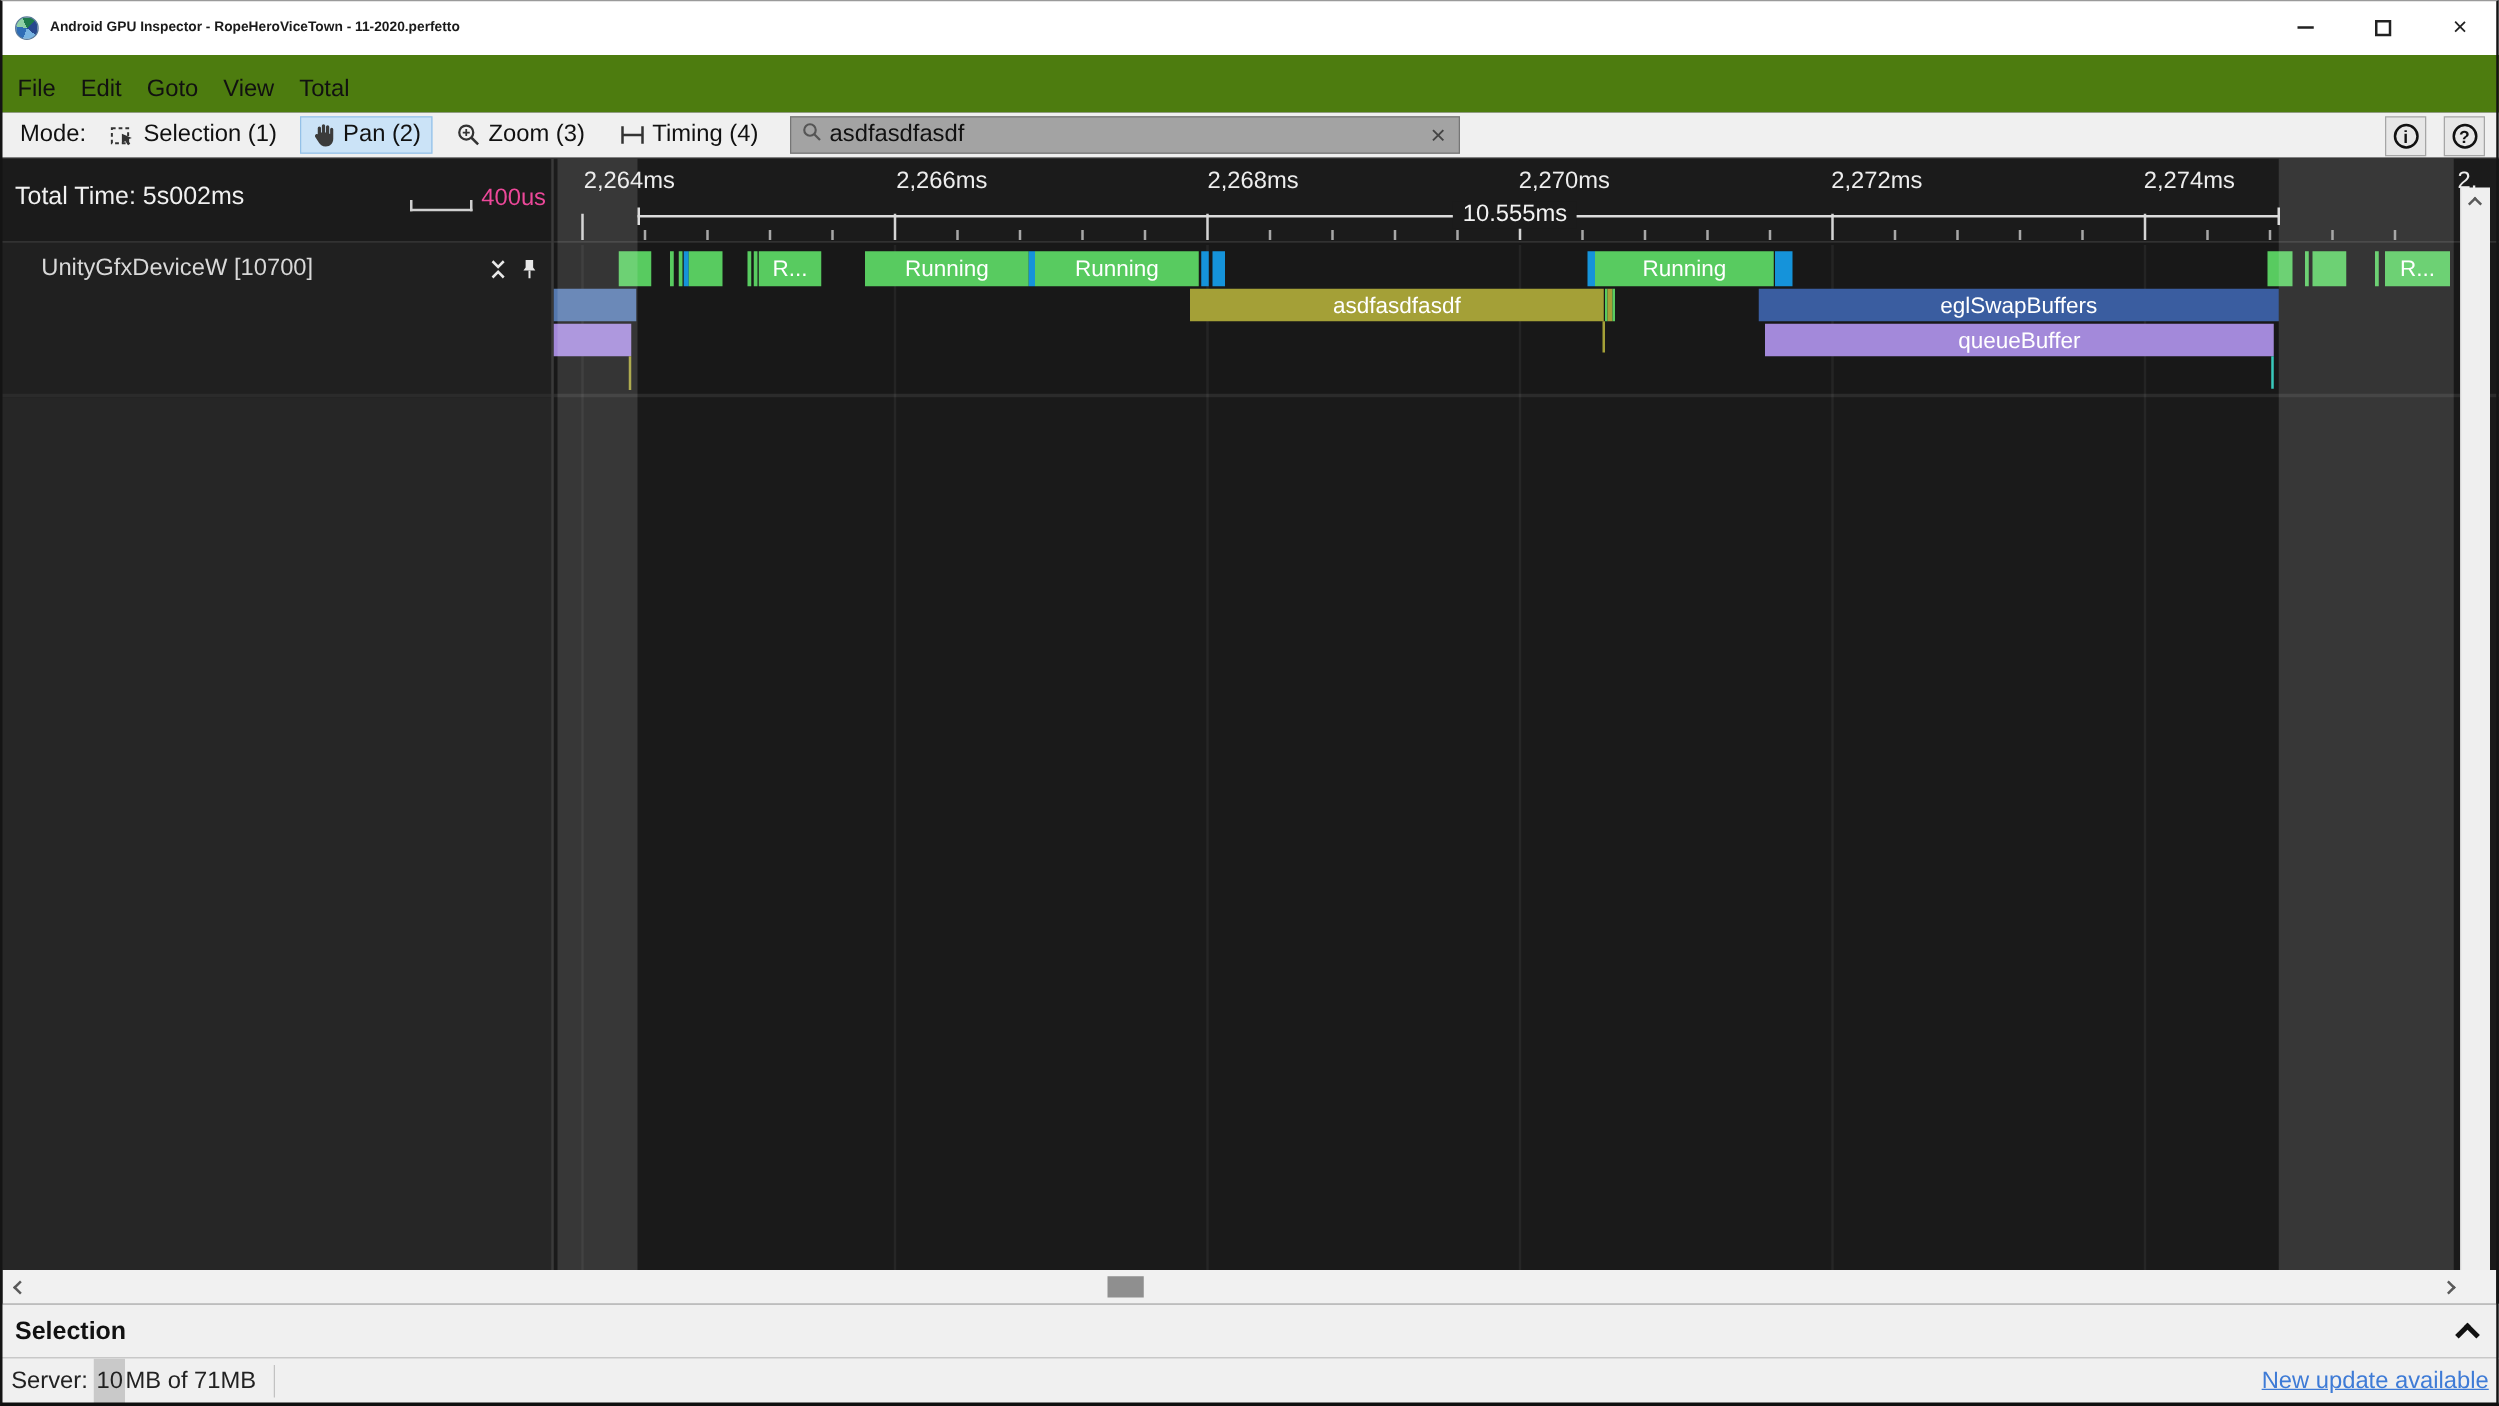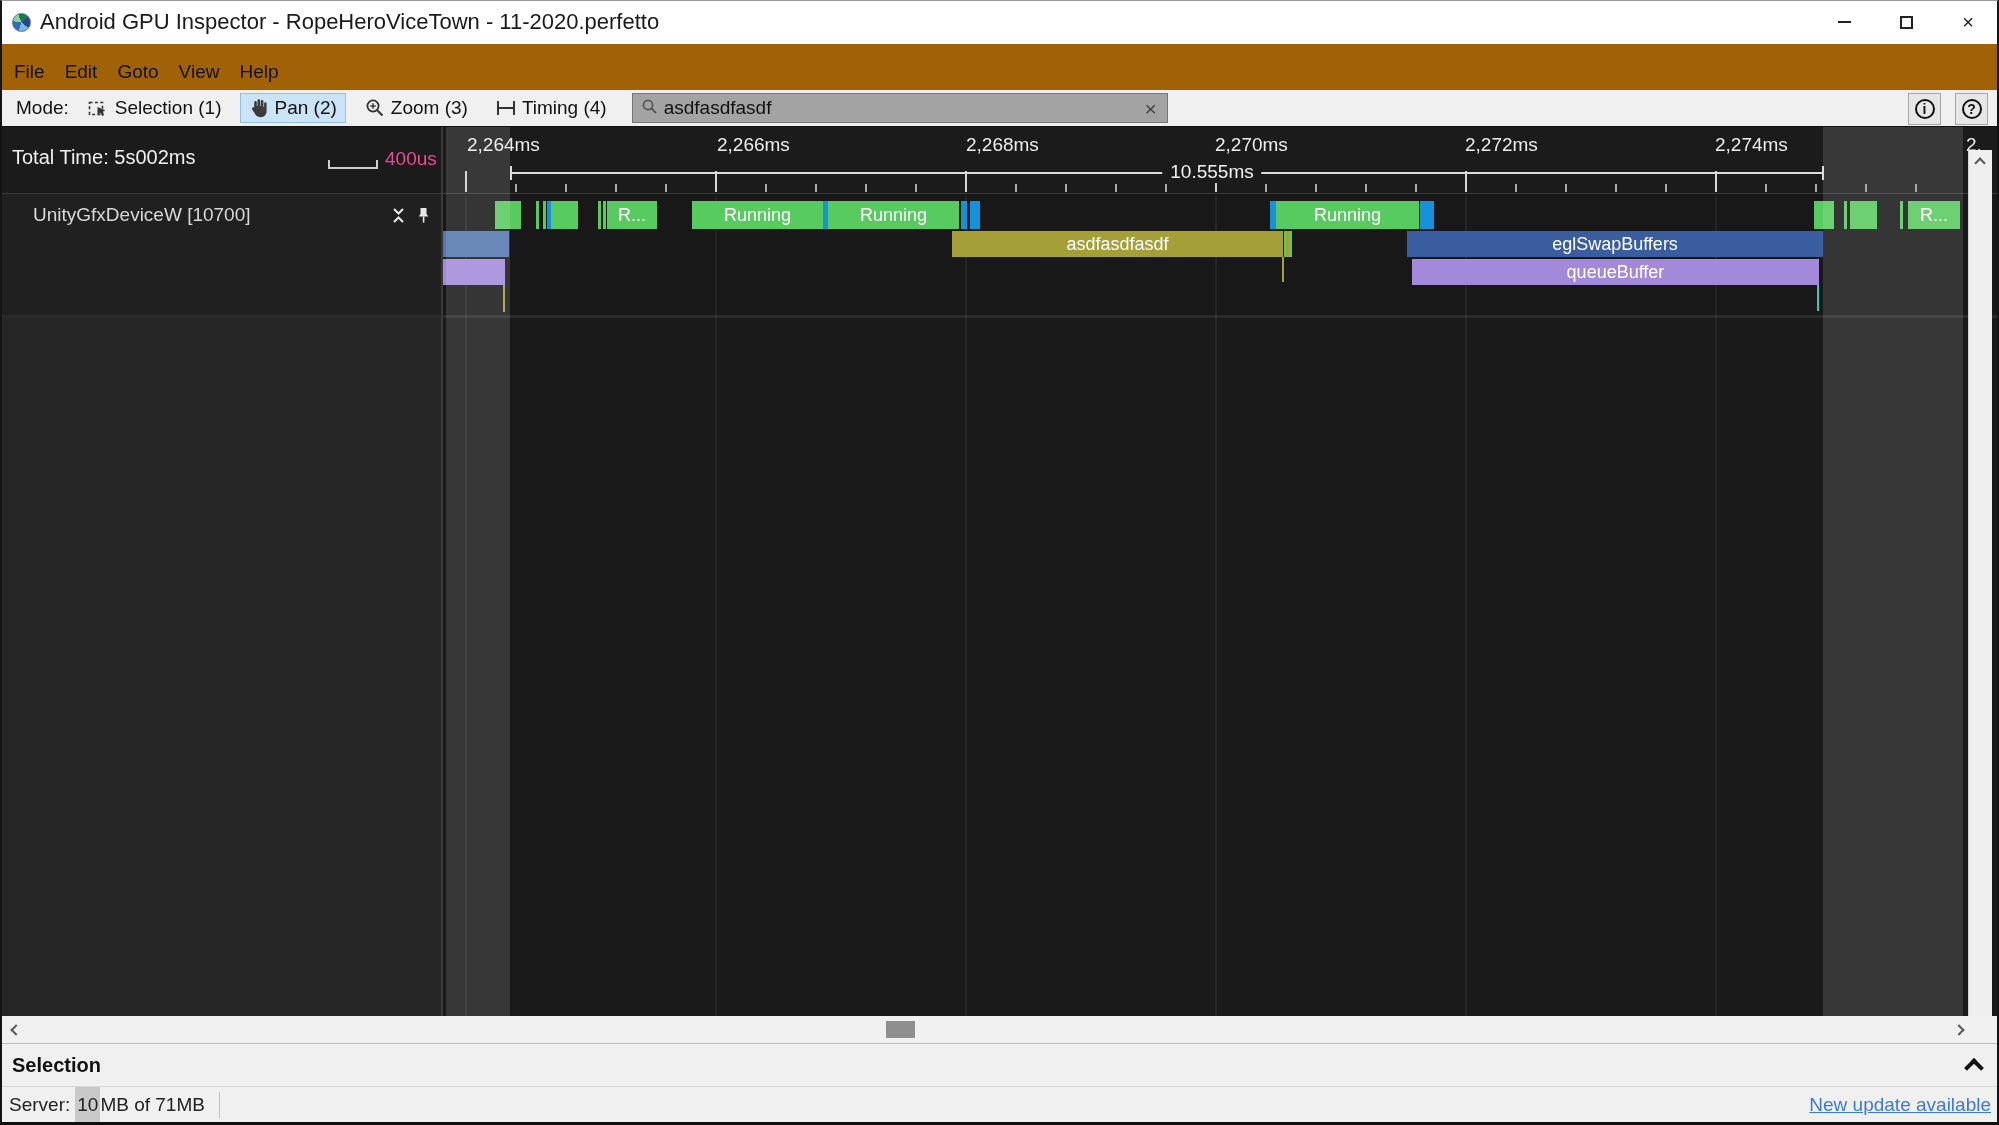--- a/index.html
+++ b/index.html
@@ -6,28 +6,28 @@
   html,body { width:1999px; height:1125px; overflow:hidden; background:#1b1b1b;
               font-family:"Liberation Sans", sans-serif; }
   #app { position:relative; width:1999px; height:1125px; background:#1b1b1b; }
 
   
   .titlebar { position:absolute; left:0; top:0; width:1999px; height:44px; background:#ffffff;
               display:flex; align-items:center; }
   .app-icon { width:19px; height:19px; border-radius:50%; margin-left:12px;
               background:conic-gradient(from 200deg,#2f6db6 0 22%,#8fd0a6 22% 38%,#1e7a4c 38% 58%,#27488e 58% 80%,#79b4e2 80% 100%);
               border:1px solid #5a7a9a; }
-  .title-text { margin-left:9px; font-size:22px; color:#1a1a1a; }
+  .title-text { margin-left:9px; font-size:11px; color:#1a1a1a;font-weight:bold; }
   .win-controls { position:absolute; right:0; top:0; height:44px; display:flex; }
   .win-btn { width:62px; height:44px; display:flex; align-items:center; justify-content:center;
              color:#222; font-size:20px; }
   .min-glyph { display:block; width:13px; height:2px; background:#222; }
   .max-glyph { display:block; width:13px; height:13px; border:2px solid #222; }
 
-  .menubar { position:absolute; left:0; top:44px; width:1999px; height:46px; background:#a16207;
+  .menubar { position:absolute; left:0; top:44px; width:1999px; height:46px; background:#4d7c0f;
              display:flex; align-items:flex-end; padding:0 0 5px 4px; }
   .menu-item { font-size:19px; color:#111; padding:2px 10px; }
 
   .toolbar { position:absolute; left:0; top:90px; width:1999px; height:37px; background:#f0f0f0;
              display:flex; align-items:center; border-bottom:1px solid #111; }
   .mode-label { font-size:19px; color:#111; margin-left:16px; }
   .mode-btn { display:flex; align-items:center; gap:6px; font-size:19px; color:#111;
               padding:3px 8px; margin-left:10px; border:1px solid transparent; }
   .mode-btn.active { background:#cbe3f7; border:1px solid #94c1e8; }
   .mode-btn svg { display:block; }
@@ -114,21 +114,21 @@
           <span>×</span>
         </div>
     </div>
   </div>
 
   <div class="menubar">
     <span class="menu-item">File</span>
     <span class="menu-item">Edit</span>
     <span class="menu-item">Goto</span>
     <span class="menu-item">View</span>
-    <span class="menu-item">Help</span>
+    <span class="menu-item">Total</span>
   </div>
 
   <div class="toolbar">
     <span class="mode-label">Mode:</span>
 
     <div class="mode-btn">
       <span>
         <svg width="21" height="19" viewBox="0 0 21 19">
             <rect x="1.5" y="3.5" width="13" height="12" fill="none" stroke="#333" stroke-width="1.6" stroke-dasharray="3 2.4"></rect>
             <path d="M9.5 8 L17.5 11.4 L14 12.6 L16.2 16 L14.4 17.1 L12.2 13.7 L9.5 16 Z" fill="#333"></path>

